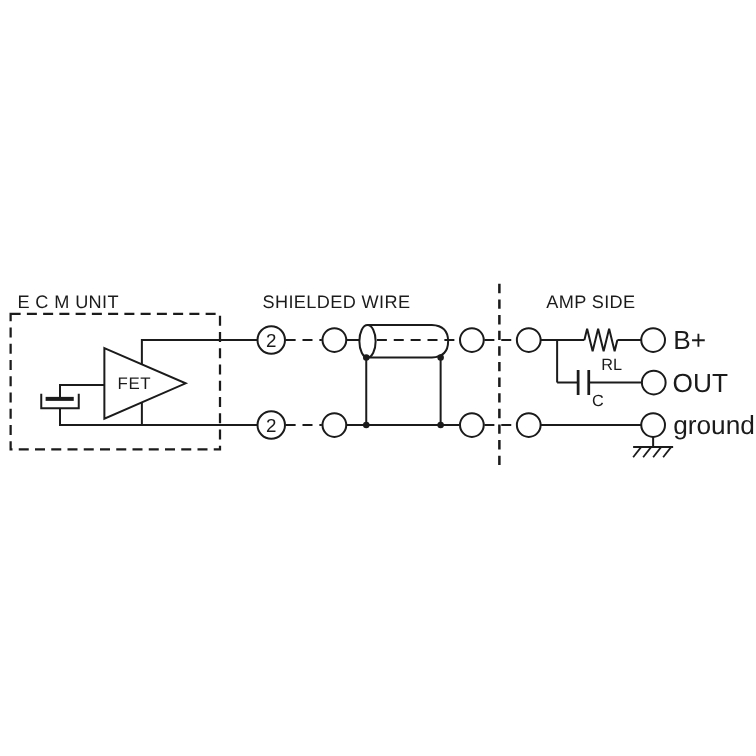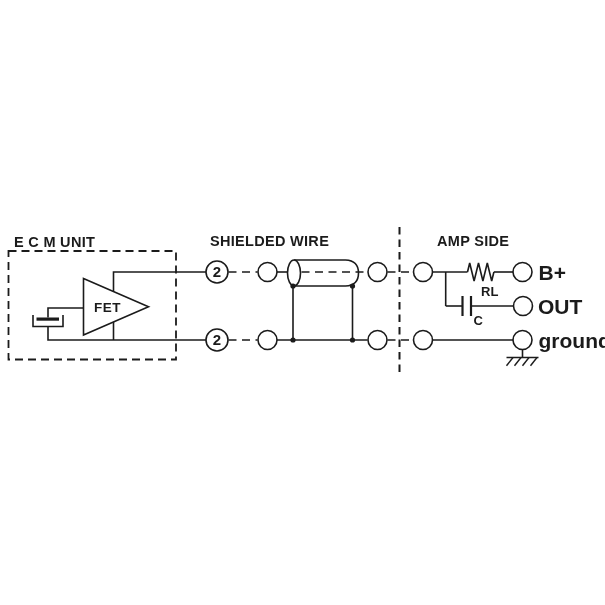--- a/index.html
+++ b/index.html
@@ -1,17 +1,17 @@
 <!DOCTYPE html>
 <html style="--ink: #1b1b1b; --bg: #ffffff;"><head>
 <meta charset="utf-8">
 <style>
   :root { --ink: #1b1b1b; --bg: #ffffff; }
   html, body { margin: 0; padding: 0; background: var(--bg); }
-  .canvas { width: 605px; height: 605px; position: relative; background: var(--bg); overflow: hidden; font-weight: bold; }
+  .canvas { width: 605px; height: 605px; position: relative; background: var(--bg); overflow: hidden; }
   svg { display: block; }
   
   .w    { stroke: var(--ink); stroke-width: 1.6; fill: none; }
   .node { stroke: var(--ink); stroke-width: 1.6; fill: #fff; }
   .dot  { fill: var(--ink); stroke: none; }
   .dash { stroke-dasharray: 8 5.5; }
   .boxdash { stroke-dasharray: 8 5; stroke-width: 1.8; }
   .sep  { stroke-dasharray: 7.5 5; stroke-width: 2; }
   .plate { stroke: var(--ink); stroke-width: 2.2; fill: none; }
   .hatch { stroke: var(--ink); stroke-width: 1.4; fill: none; }

